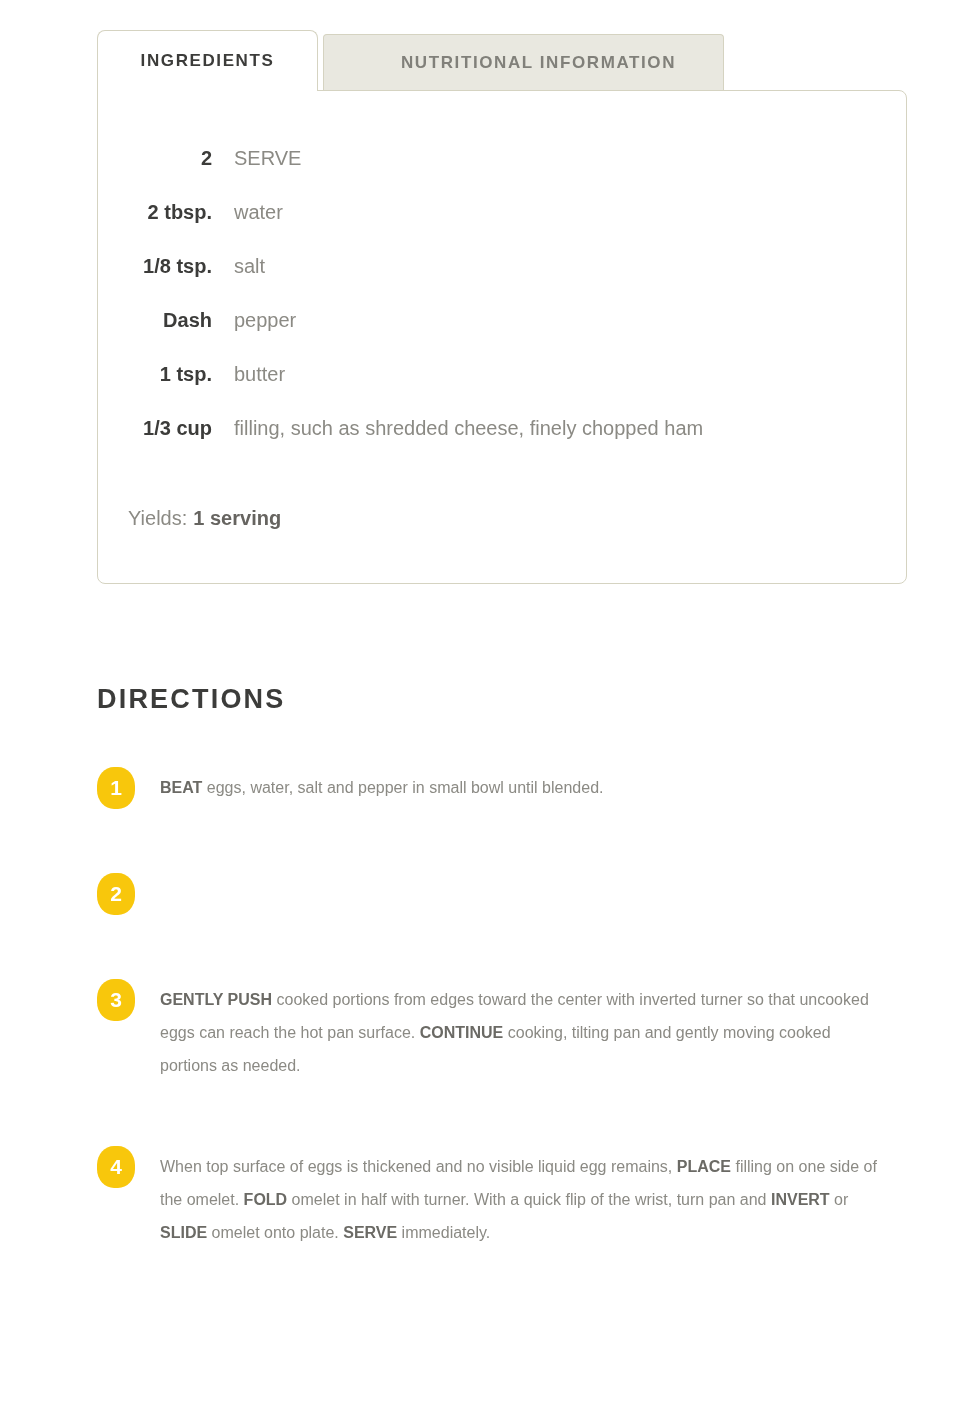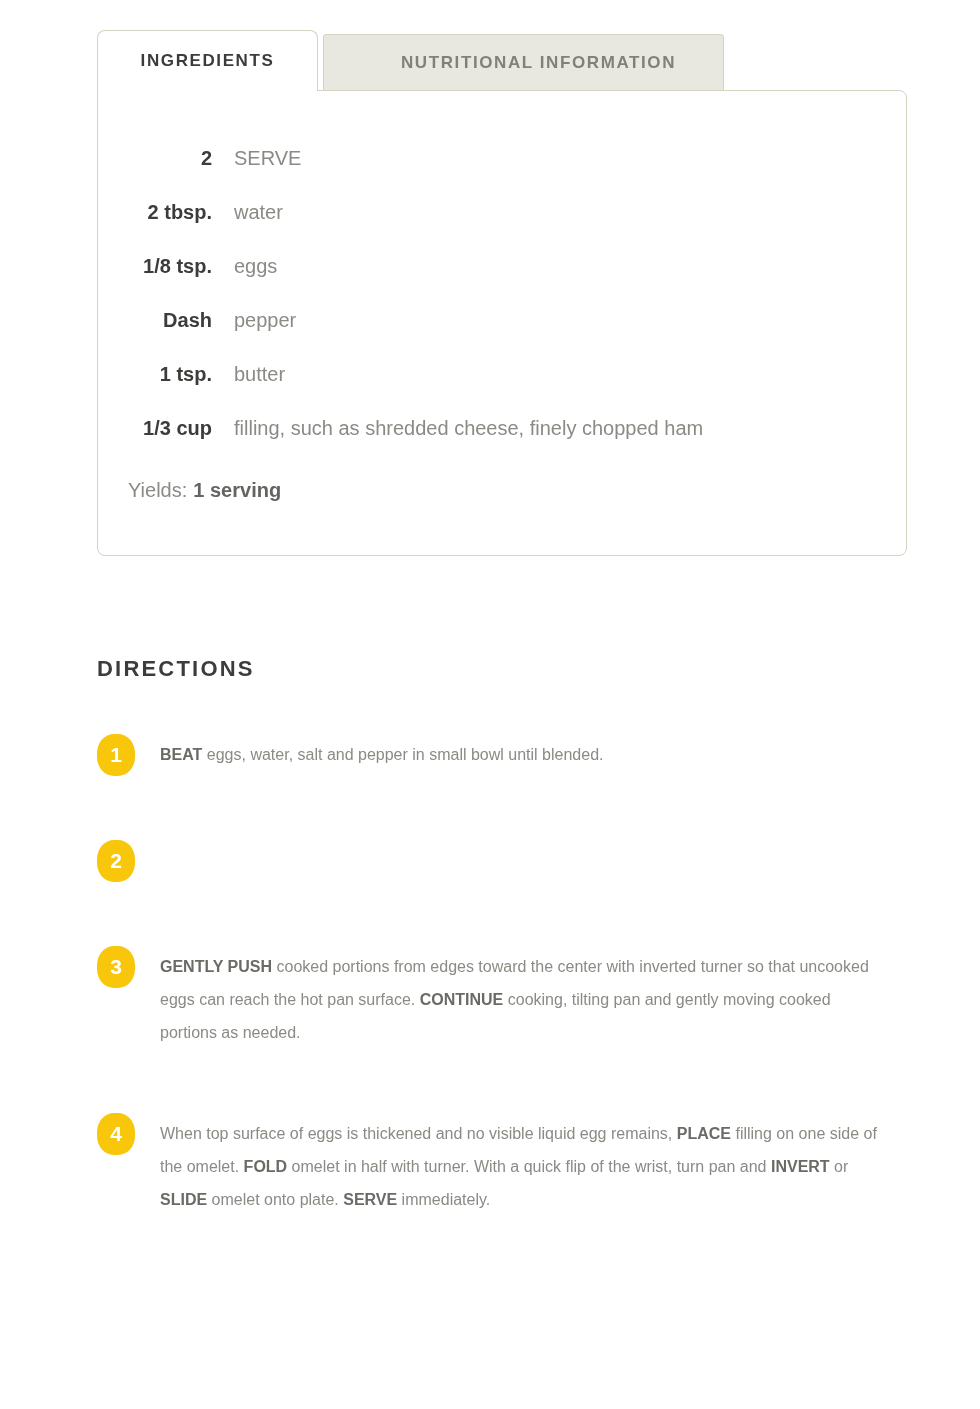--- a/index.html
+++ b/index.html
@@ -54,28 +54,28 @@
   }
   .ing-row{display:flex;align-items:baseline;height:54px;align-items:center;}
   .ing-qty{
     width:114px;text-align:right;flex:0 0 114px;
     font-weight:bold;color:var(--dark);font-size:20px;
   }
   .ing-name{
     margin-left:22px;color:var(--gray);font-size:20px;
   }
   .yields{
-    margin-top:24px;padding-left:30px;font-size:20px;color:var(--gray);
+    margin-top:52px;padding-left:30px;font-size:20px;color:var(--gray);
   }
   .yields-value{font-weight:bold;color:#666460;margin-left:6px;}
 
   
   .directions{margin:100px 0 0 97px;width:810px;}
   .directions h2{
-    font-size:22px;letter-spacing:2.2px;color:var(--dark);
+    font-size:27px;letter-spacing:2.2px;color:var(--dark);
     font-weight:bold;margin-bottom:56px;
   }
   .steps{list-style:none;}
   .step{display:flex;align-items:flex-start;margin-bottom:68px;}
   .step:last-child{margin-bottom:0;}
   .badge{
     flex:0 0 38px;width:38px;height:42px;
     background:var(--yellow);border-radius:17px 17px 17px 17px / 19px 19px 19px 19px;
     color:#ffffff;font-weight:bold;font-size:21px;
     display:flex;align-items:center;justify-content:center;
@@ -102,21 +102,21 @@
           <div class="ing-row">
             <div class="ing-qty">2</div>
             <div class="ing-name">SERVE</div>
           </div>
           <div class="ing-row">
             <div class="ing-qty">2 tbsp.</div>
             <div class="ing-name">water</div>
           </div>
           <div class="ing-row">
             <div class="ing-qty">1/8 tsp.</div>
-            <div class="ing-name">eggs</div>
+            <div class="ing-name">salt</div>
           </div>
           <div class="ing-row">
             <div class="ing-qty">Dash</div>
             <div class="ing-name">pepper</div>
           </div>
           <div class="ing-row">
             <div class="ing-qty">1 tsp.</div>
             <div class="ing-name">butter</div>
           </div>
           <div class="ing-row">

